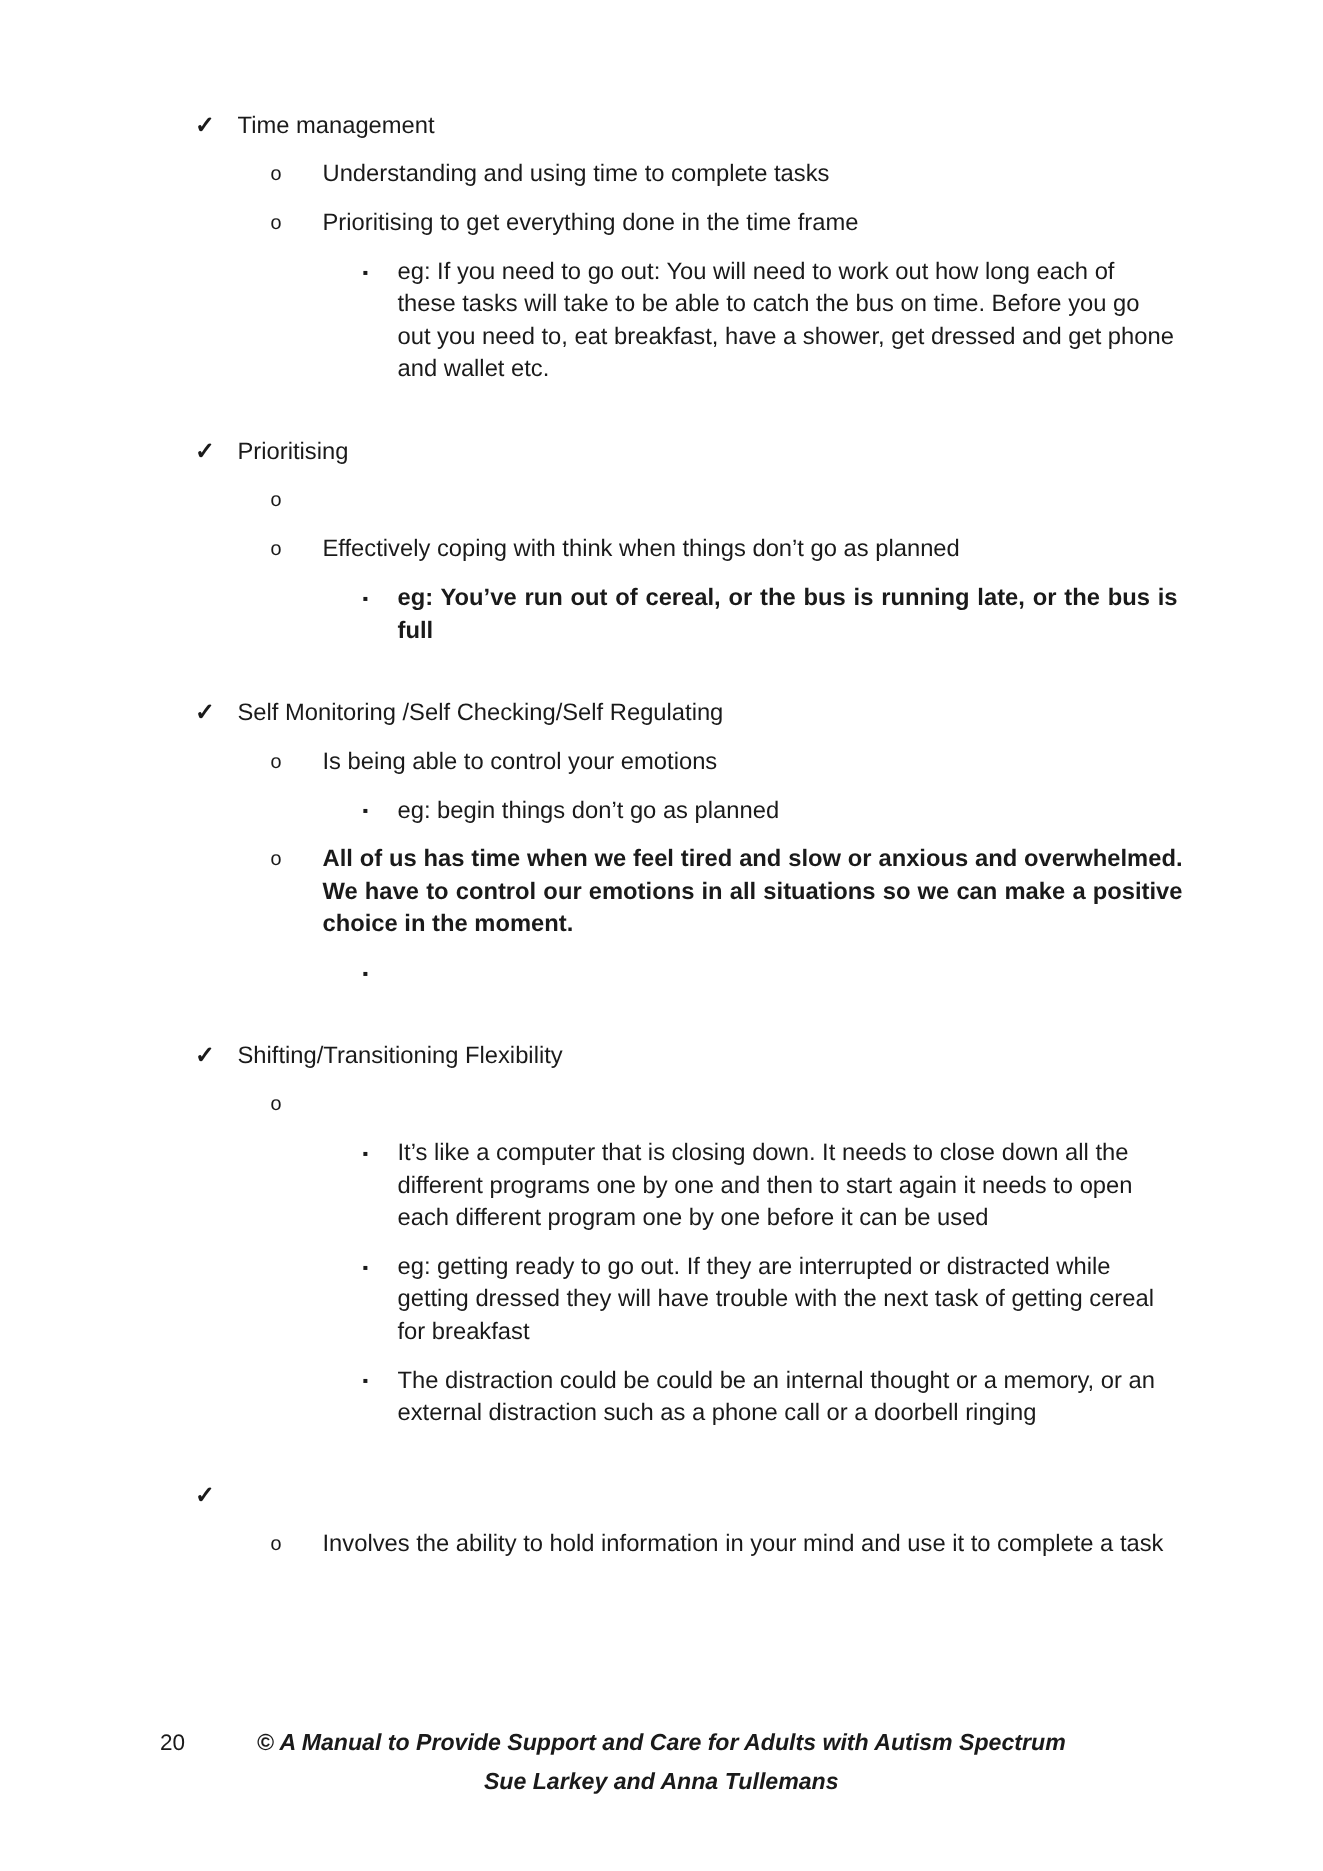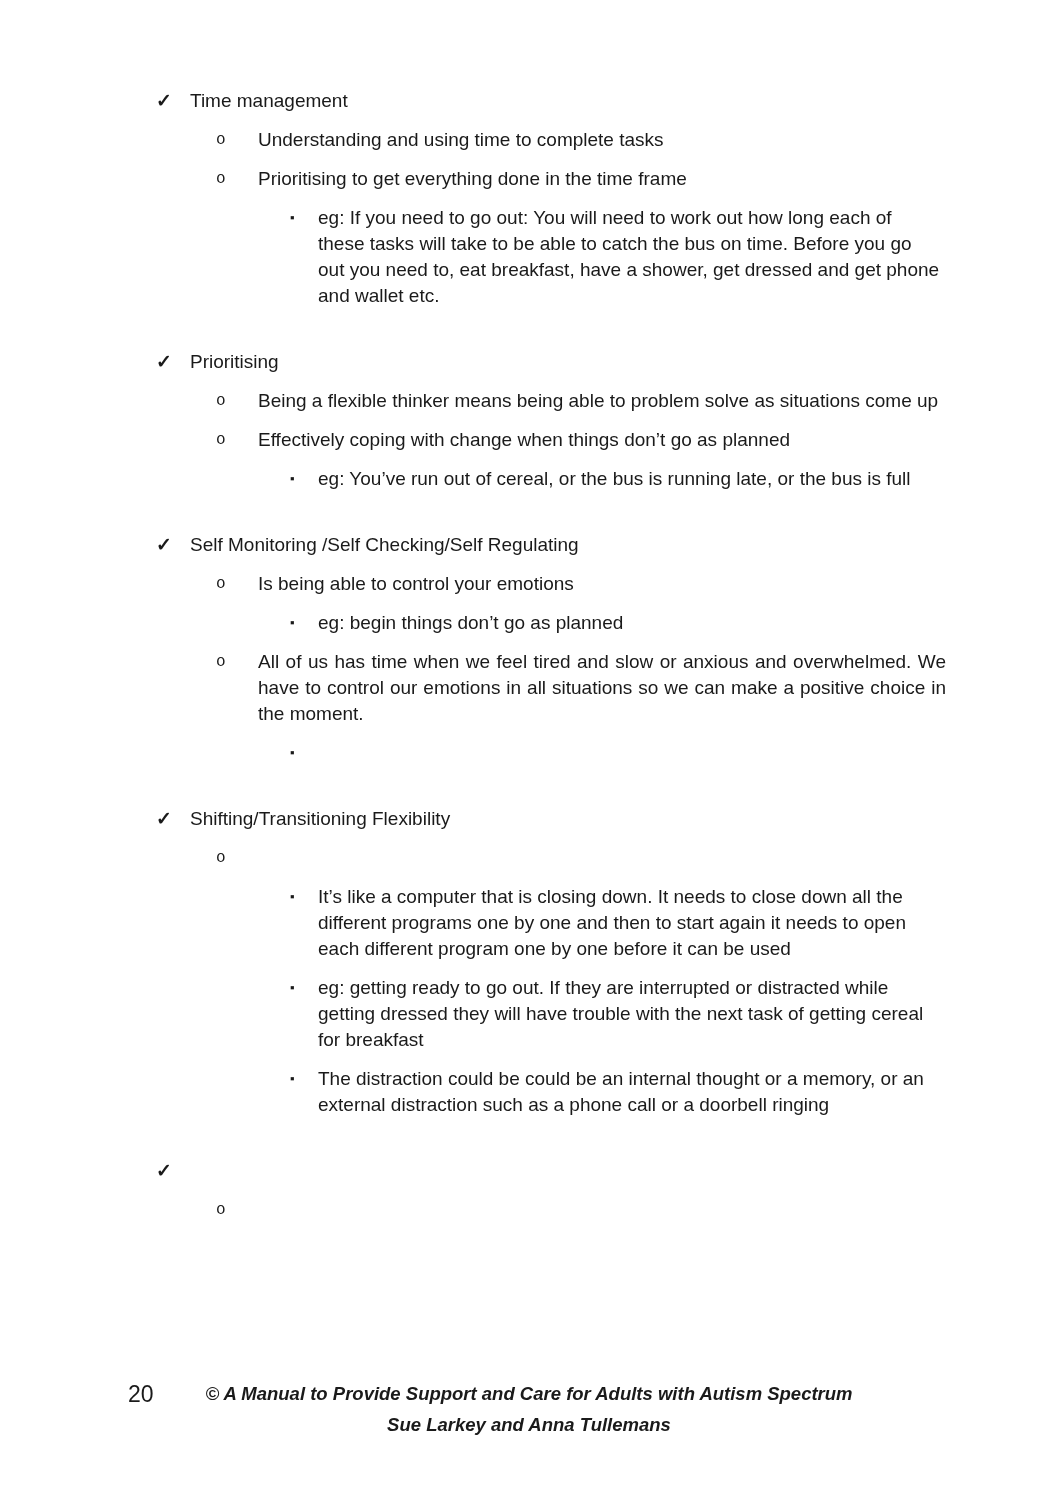--- a/index.html
+++ b/index.html
@@ -51,32 +51,33 @@
   }
   .l3 { padding-left: 290px; padding-right: 116px; }
   .l3 .marker {
     width: 28px;
     font-size: 13px;
     line-height: 26px;
     flex: 0 0 auto;
   }
   .justify .txt {
     text-align: justify;
+    font-weight: bold;
   }
   .footer {
     position: absolute;
     top: 1378px;
     left: 0;
     right: 0;
   }
   .footer-pagenum {
     position: absolute;
     left: 128px;
     top: 3px;
-    font-size: 23px;
+    font-size: 18px;
   }
   .footer-center {
     text-align: center;
     font-weight: bold;
     font-style: italic;
     font-size: 18.5px;
     line-height: 31px;
     padding: 0 60px;
   }
 </style>
@@ -105,25 +106,24 @@
             <div class="txt">eg: If you need to go out: You will need to work out how long each of these tasks will take to be able to catch the bus on time. Before you go out you need to, eat breakfast, have a shower, get dressed and get phone and wallet etc.</div>
           </div>
         </div>
         <div class="section">
           <div class="li l1">
             <span class="marker">✓</span>
             <div class="txt">Prioritising</div>
           </div>
           <div class="li l2">
             <span class="marker">o</span>
-            <div class="txt">Being a flexible thinker means being able to problem solve as situations come up</div>
           </div>
           <div class="li l2">
             <span class="marker">o</span>
-            <div class="txt">Effectively coping with change when things don’t go as planned</div>
+            <div class="txt">Effectively coping with think when things don’t go as planned</div>
           </div>
           <div class="li l3 justify">
             <span class="marker">▪</span>
             <div class="txt">eg: You’ve run out of cereal, or the bus is running late, or the bus is full</div>
           </div>
         </div>
         <div class="section">
           <div class="li l1">
             <span class="marker">✓</span>
             <div class="txt">Self Monitoring /Self Checking/Self Regulating</div>
@@ -164,20 +164,21 @@
             <span class="marker">▪</span>
             <div class="txt">The distraction could be could be an internal thought or a memory, or an external distraction such as a phone call or a doorbell ringing</div>
           </div>
         </div>
         <div class="section">
           <div class="li l1">
             <span class="marker">✓</span>
           </div>
           <div class="li l2">
             <span class="marker">o</span>
+            <div class="txt">Involves the ability to hold information in your mind and use it to complete a task</div>
           </div>
         </div>
       </div>
   </div>
 
   <div class="footer">
     <span class="footer-pagenum">20</span>
     <div class="footer-center">
       <div>© A Manual to Provide Support and Care for Adults with Autism Spectrum</div>
       <div>Sue Larkey and Anna Tullemans</div>

